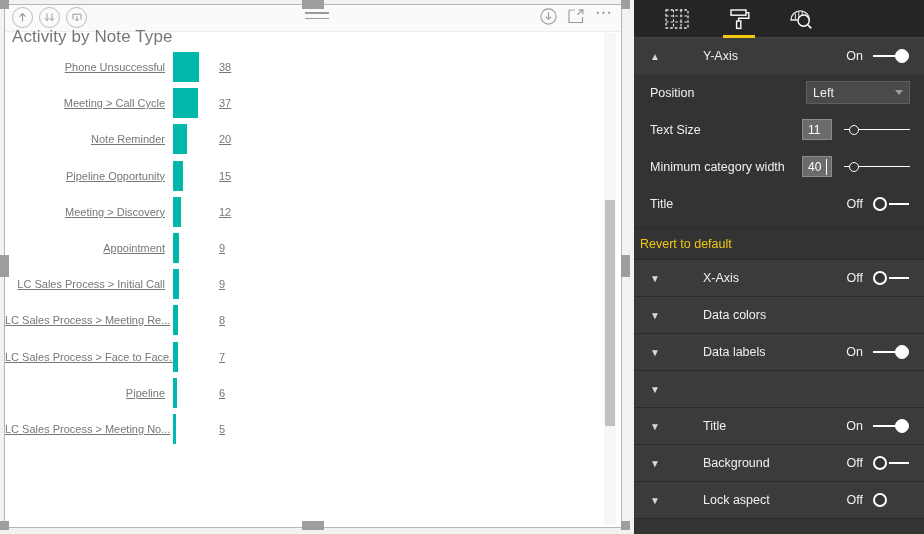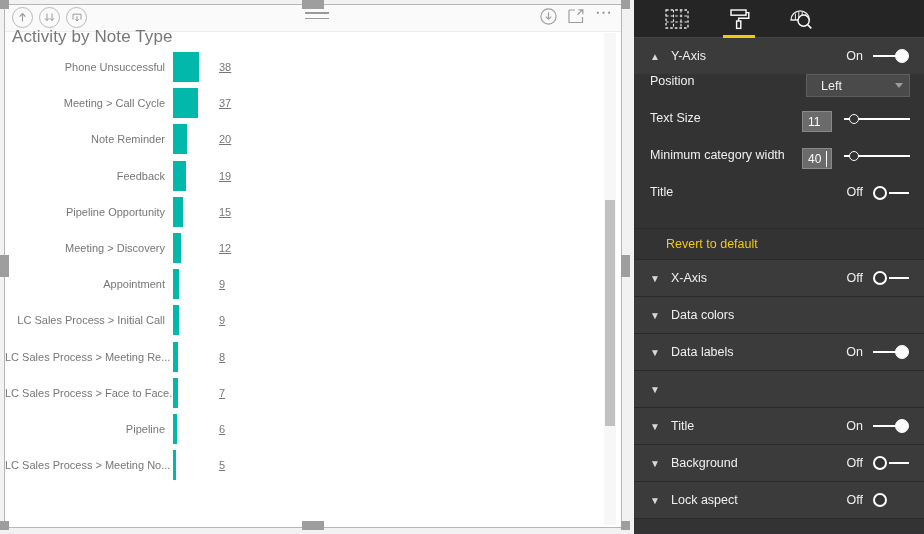--- a/index.html
+++ b/index.html
@@ -65,21 +65,21 @@
     width: 606px; height: 470px;
   }
   .chart-row {
     position: relative;
     height: 36.2px;
     display: flex; align-items: center;
   }
   .cat-label {
     width: 168px; text-align: right;
     font-size: 11px; color: #777777;
-    padding-right: 8px; white-space: nowrap; overflow: hidden;
+    padding-right: 8px; white-space: nowrap; overflow: hidden; text-decoration: underline;
   }
   .bar-wrap { position: relative; width: 40px; display: flex; align-items: center; }
   .bar {
     height: 30px; background: #01b8aa; display: block;
   }
   .val-label {
     font-size: 11px; color: #777777; padding-left: 6px; white-space: nowrap; text-decoration: underline;
   }
 
   
@@ -129,46 +129,46 @@
     border-bottom: 1px solid #2a2a2a;
   }
   .section-head {
     height: 36px; display: flex; align-items: center;
     padding: 0 14px 0 16px; background: #3b3b3b;
   }
   .chev {
     width: 14px; color: #d9d9d9; font-size: 10px;
     display: inline-block; margin-right: 7px;
   }
-  .section-title { flex: 1; color: #f0f0f0; font-size: 12.5px; }
+  .section-title { flex: 1; color: #f0f0f0; font-size: 12.5px; margin-left: 32px; }
   .state-text { font-size: 12.5px; color: #f0f0f0; margin-right: 10px; }
 
   
   .toggle { position: relative; width: 37px; height: 16px; }
   .toggle .track {
     position: absolute; top: 7px; height: 2px; background: #ffffff;
   }
   .toggle .knob {
     position: absolute; top: 1px; width: 14px; height: 14px; border-radius: 50%;
   }
   .toggle.on .track { left: 0; width: 26px; }
   .toggle.on .knob { left: 22px; background: #ffffff; border: 1px solid #ffffff; }
   .toggle.off .track { left: 16px; width: 20px; }
   .toggle.off .knob { left: 0; background: #333333; border: 2px solid #ffffff; }
 
   
   .prop-body { background: #333333; padding: 0 14px 6px 16px; }
-  .prop-row { height: 37px; display: flex; }
+  .prop-row { height: 37px; display: flex; align-items: center; }
   .prop-label { flex: 1; font-size: 12.5px; color: #f0f0f0; }
 
   .select-box {
     width: 104px; height: 23px; background: #4a4a4a;
     border: 1px solid #5e5e5e; color: #f0f0f0;
     font-size: 12.5px; display: flex; align-items: center;
-    padding: 0 14px; position: relative;
+    padding: 0 6px; position: relative;
   }
   .select-box .caret {
     position: absolute; right: 6px; top: 8px;
     width: 0; height: 0; border-left: 4px solid transparent;
     border-right: 4px solid transparent; border-top: 5px solid #9c9c9c;
   }
 
   .color-box {
     width: 42px; height: 23px; background: #3f3f3f;
     border: 1px solid #5e5e5e;
@@ -196,21 +196,21 @@
   .slider .s-track {
     position: absolute; top: 7px; left: 0; width: 66px; height: 1.5px; background: #ffffff;
   }
   .slider .s-knob {
     position: absolute; top: 3px; left: 5px; width: 10px; height: 10px;
     border-radius: 50%; border: 1.5px solid #ffffff; background: #333333;
   }
 
   .revert {
     height: 31px; display: flex; align-items: center;
-    padding-left: 32px; color: #f2c811; font-size: 12.5px;
+    padding-left: 6px; color: #f2c811; font-size: 12.5px;
     background: #333333; border-bottom: 1px solid #2a2a2a;
   }
 </style>
 </head>
 <body>
 
 <div id="app">
 
   <div id="visual-pane">
     <div id="visual-frame">
@@ -273,27 +273,20 @@
               <span class="bar" style="width: 25.3158px; background: rgb(1, 184, 170);"></span>
             </div>
             <div class="val-label">37</div>
           </div>
           <div class="chart-row">
             <div class="cat-label">Note Reminder</div>
             <div class="bar-wrap">
               <span class="bar" style="width: 13.6842px; background: rgb(1, 184, 170);"></span>
             </div>
             <div class="val-label">20</div>
-          </div>
-          <div class="chart-row">
-            <div class="cat-label">Feedback</div>
-            <div class="bar-wrap">
-              <span class="bar" style="width: 13px; background: rgb(1, 184, 170);"></span>
-            </div>
-            <div class="val-label">19</div>
           </div>
           <div class="chart-row">
             <div class="cat-label">Pipeline Opportunity</div>
             <div class="bar-wrap">
               <span class="bar" style="width: 10.2632px; background: rgb(1, 184, 170);"></span>
             </div>
             <div class="val-label">15</div>
           </div>
           <div class="chart-row">
             <div class="cat-label">Meeting &gt; Discovery</div>

